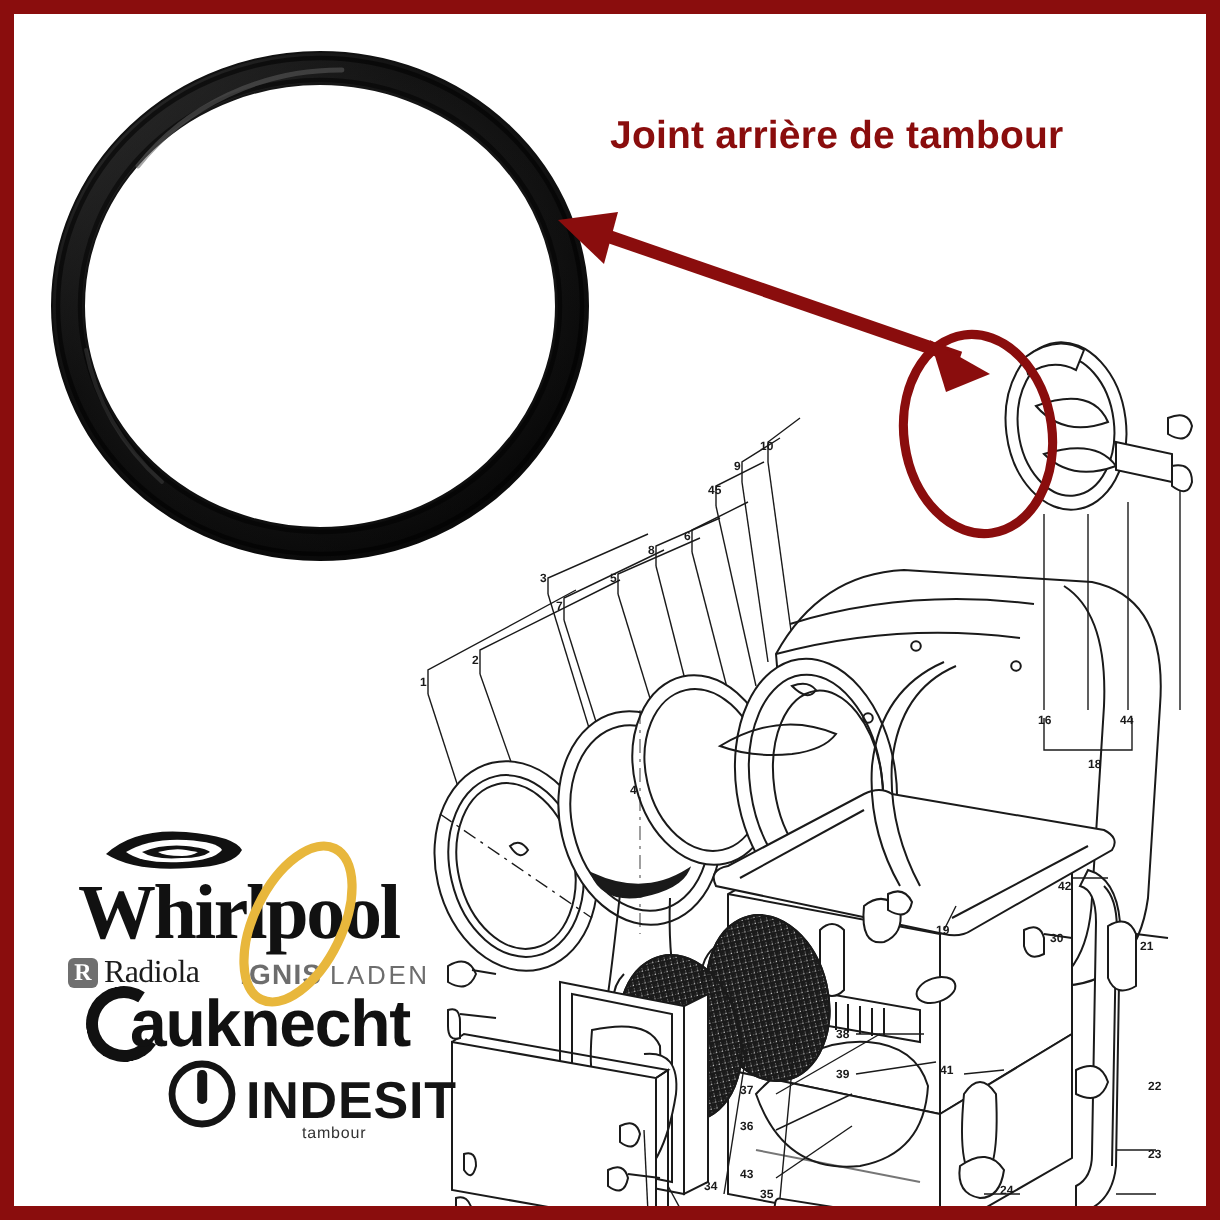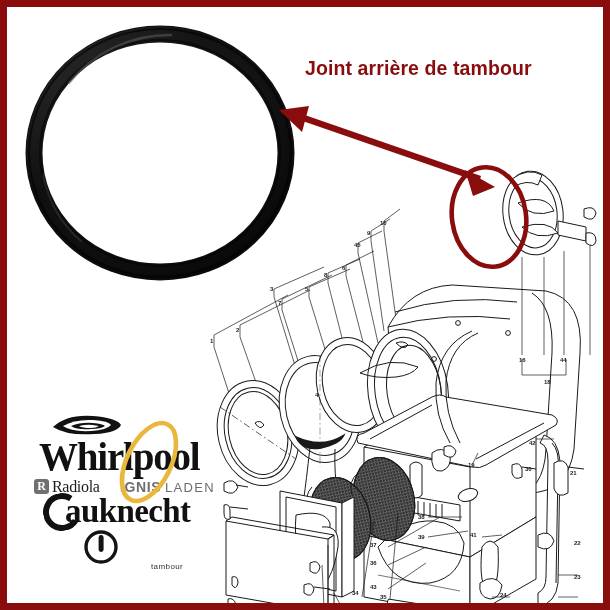--- a/index.html
+++ b/index.html
@@ -168,21 +168,21 @@
     top: 2px;
     font-size: 13px;
     color: #6d6d6d;
     letter-spacing: 1.3px;
     line-height: 17px;
   }
   .brand-bauknecht {
     position: absolute;
     left: 36px;
     top: 84px;
-    font-family: Liberation Serif, serif;
+    font-family: Liberation Sans, sans-serif;
     font-weight: bold;
     font-size: 33px;
     letter-spacing: -.6px;
     color: #111111;
     line-height: 1;
   }
   .bauk-c {
     position: absolute;
     left: 14px;
     top: 82px;
@@ -538,19 +538,20 @@
 
       <div class="bauk-c"></div>
       <div class="brand-bauknecht">auknecht</div>
 
       <div class="indesit-mark">
         <svg viewBox="0 0 36 36" width="36" height="36" xmlns="http://www.w3.org/2000/svg">
           <circle cx="18" cy="18" r="15" fill="none" stroke="#141414" stroke-width="3.4"></circle>
           <rect x="15.6" y="6" width="5" height="17" rx="2.4" fill="#141414"></rect>
         </svg>
       </div>
+      <div class="brand-indesit">INDESIT</div>
       <div class="indesit-company">tambour</div>
     </div>
 
   </div>
 
   <div class="frame-border"></div>
 </div>
 
 </body></html>

